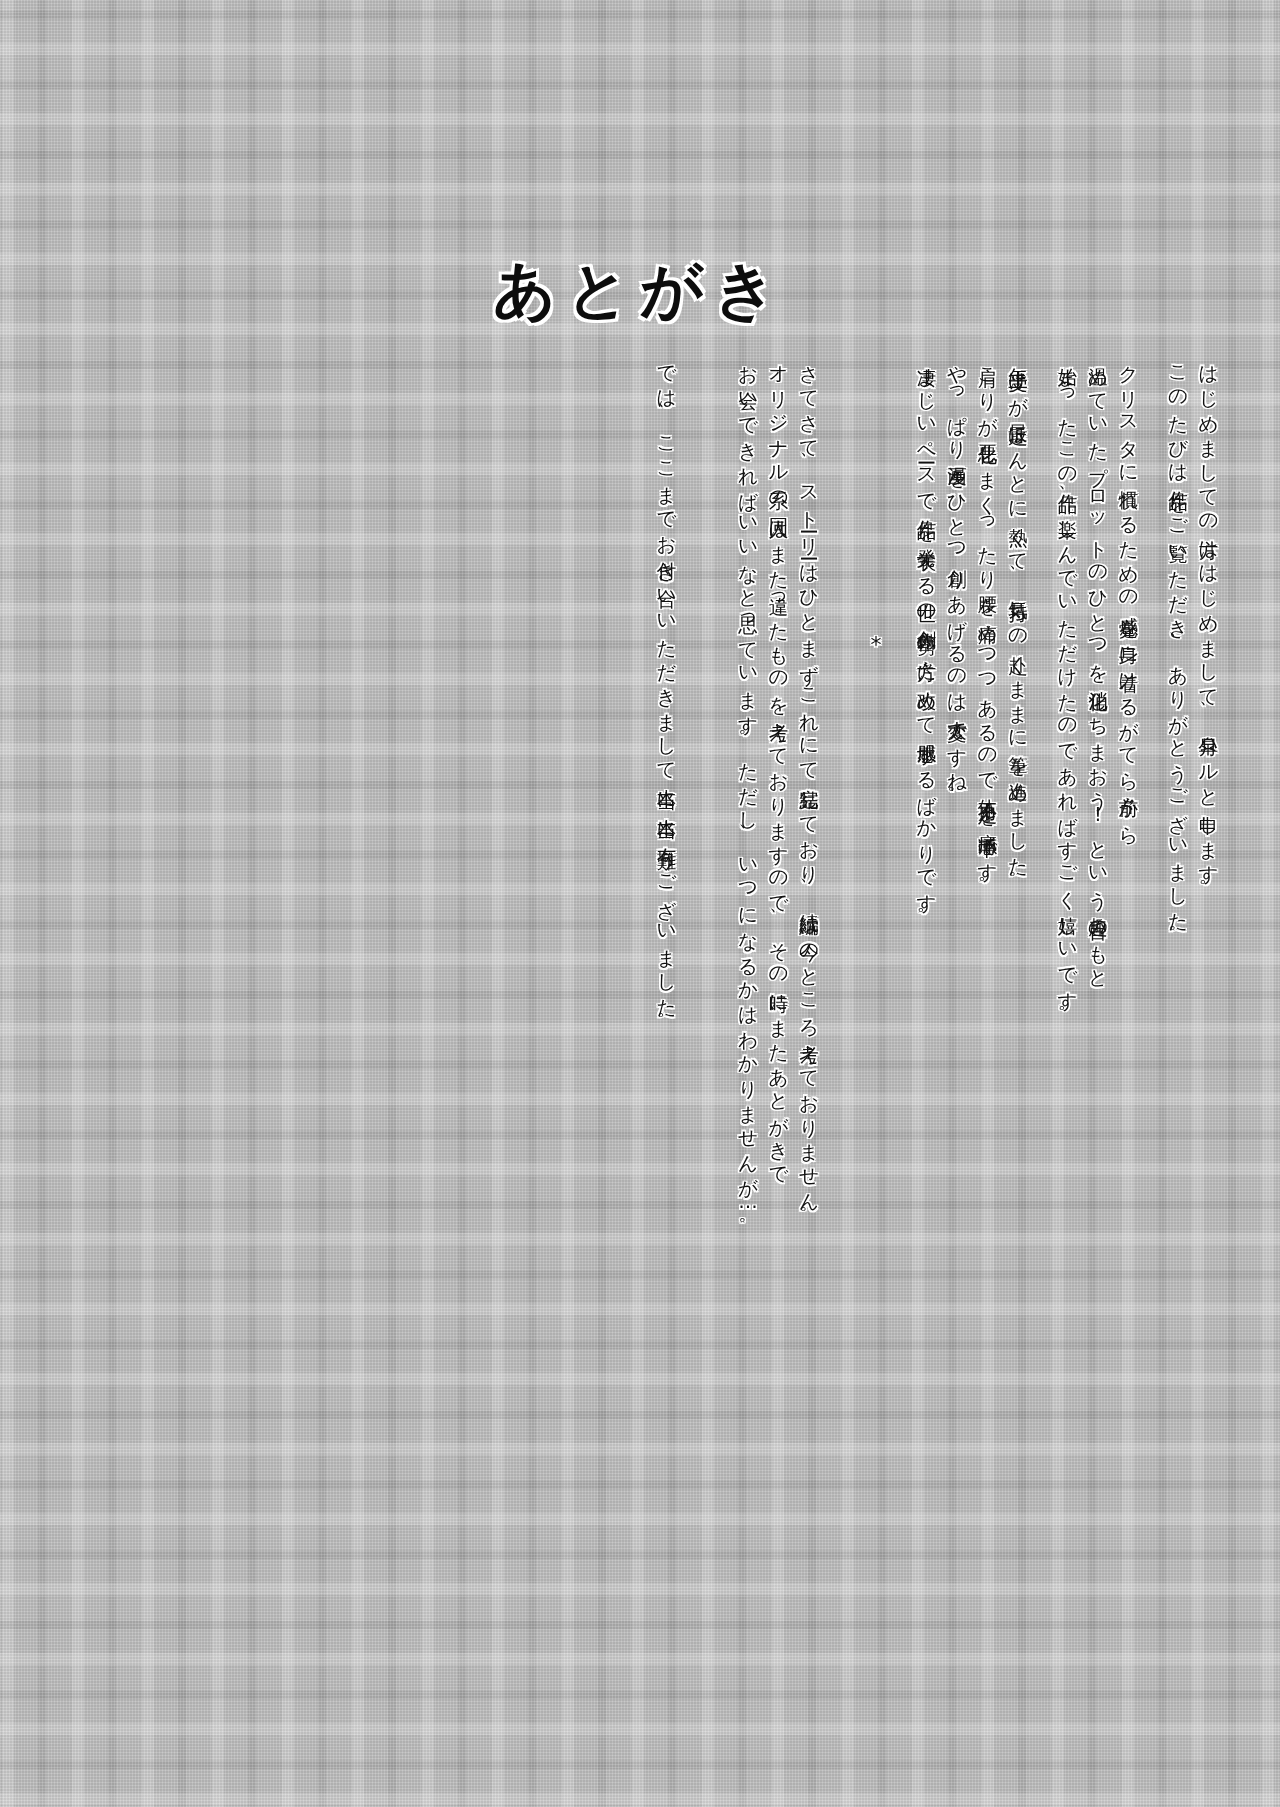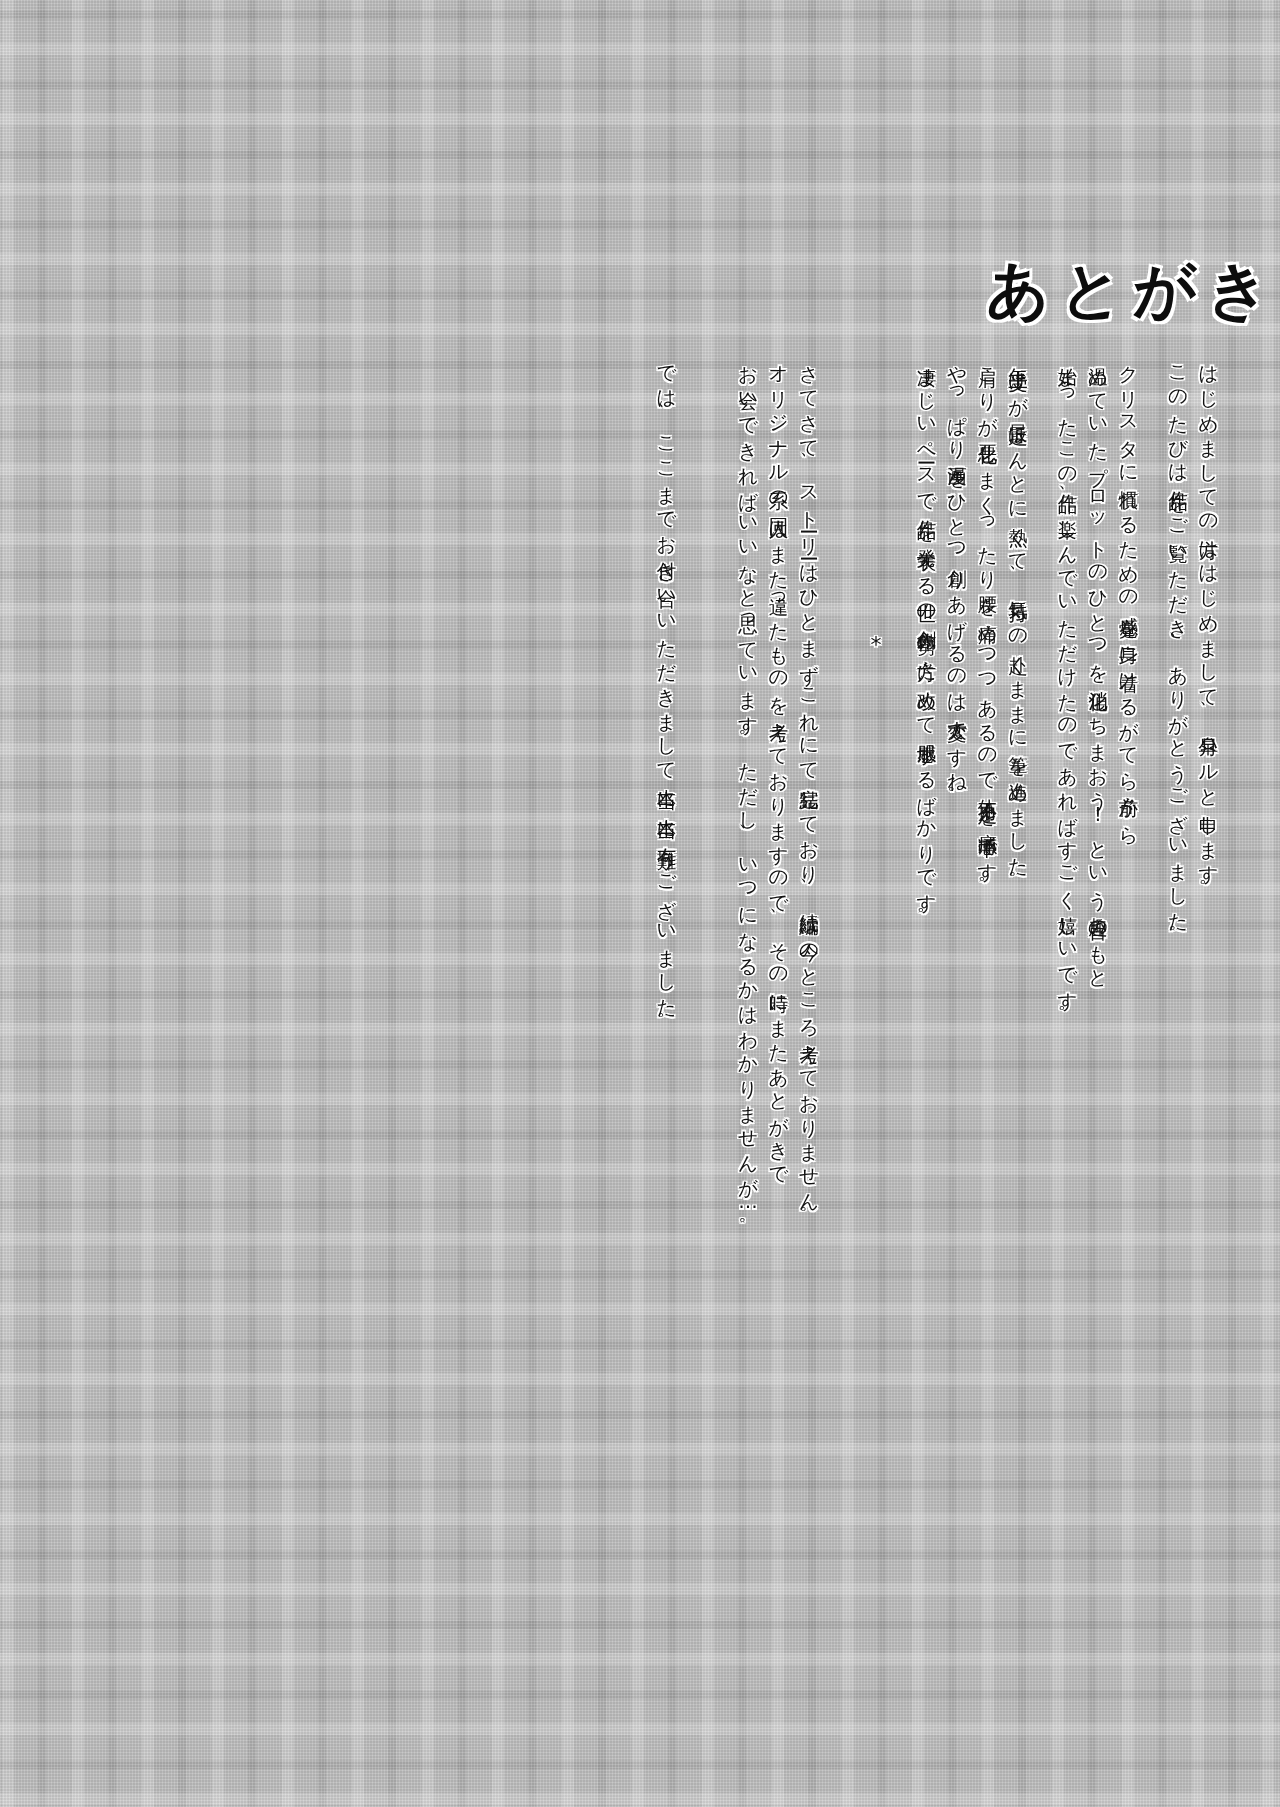--- a/index.html
+++ b/index.html
@@ -52,21 +52,21 @@
     position: absolute;
     inset: 0;
   }
 
   
   .heading {
     position: absolute;
     top: 248px;
     left: 0;
     width: 100%;
-    text-align: right;
+    text-align: center;
     font-family: "DejaVu Sans", sans-serif;
     font-weight: 700;
     font-size: 62px;
     letter-spacing: 10px;
     color: #0d0d0d;
     text-shadow:
        2px 0 0 #ffffff, -2px 0 0 #ffffff,
        0 2px 0 #ffffff, 0 -2px 0 #ffffff,
        2px 2px 0 #ffffff, -2px 2px 0 #ffffff,
        2px -2px 0 #ffffff, -2px -2px 0 #ffffff,

